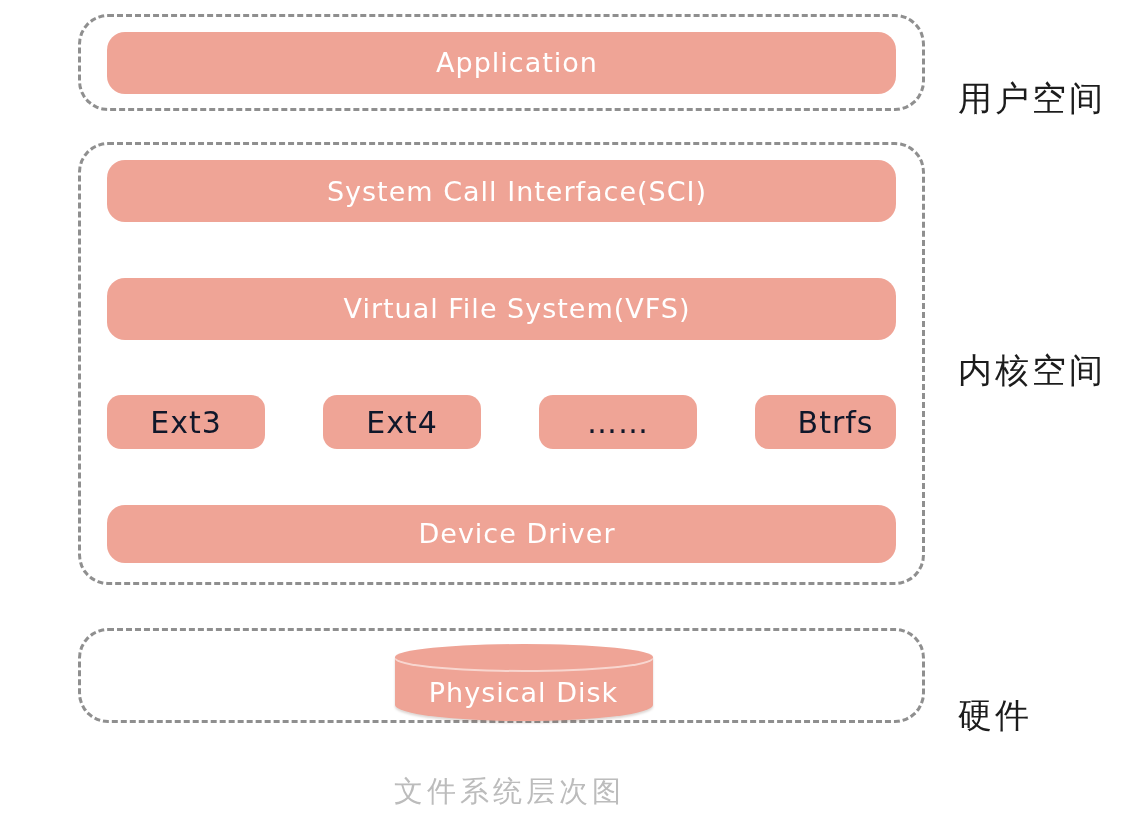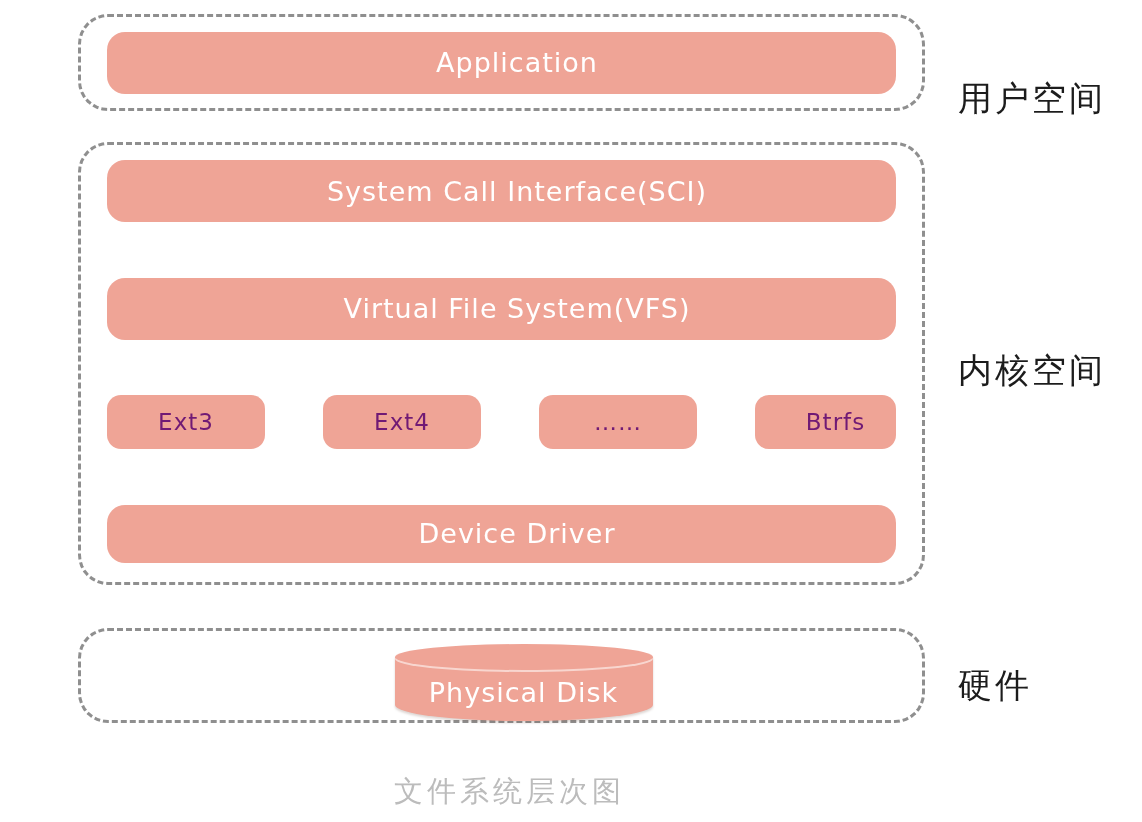--- a/index.html
+++ b/index.html
@@ -43,38 +43,38 @@
   }
   .box-lg{height:62px;}
   .box-md{height:58px;}
   .fs-row{
     display:flex;justify-content:space-between;align-items:center;
     width:100%;
   }
   .box-sm{
     background:var(--box);
     border-radius:14px;
-    color:#701a75;
+    color:#0f172a;
     display:flex;align-items:center;justify-content:center;
-    font-size:23px;
+    font-size:30px;
     letter-spacing:1px;
     height:54px;width:158px;
   }
   .box-sm:last-child{width:141px;padding-left:20px;}
   .side-label{
     position:absolute;
     left:958px;
     font-size:34px;
     color:var(--label);
     letter-spacing:3px;
     white-space:nowrap;
   }
   .side-label-user{top:53px;margin-top:23px;}
   .side-label-kernel{top:348px;}
-  .side-label-hw{top:663px;}
+  .side-label-hw{top:693px;}
   .cylinder{
     position:absolute;
     left:50%;top:13px;
     transform:translateX(calc(-50% + 22px));
     width:258px;height:77px;
     filter:drop-shadow(0 2px 1px rgba(120,90,80,0.25));
   }
   .cyl-top{
     position:absolute;
     top:0;left:0;right:0;height:26px;

